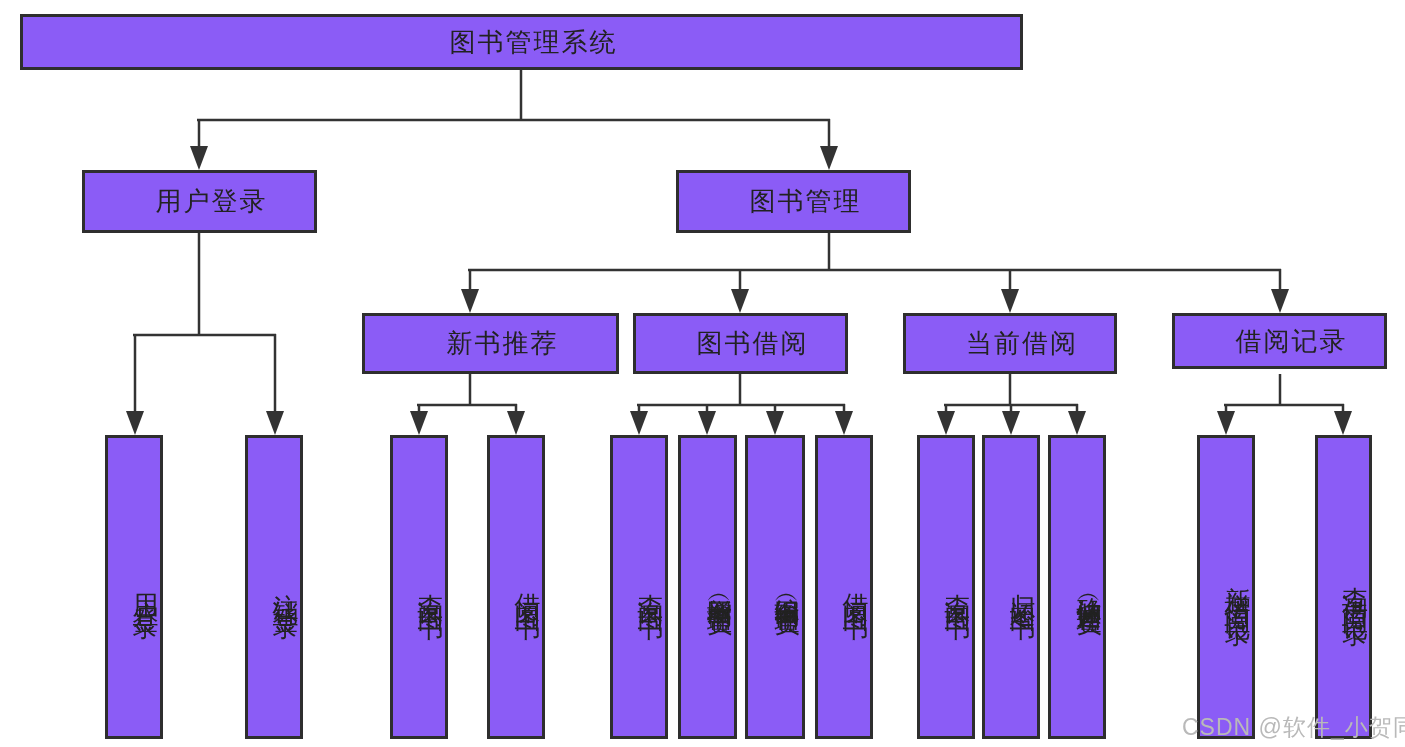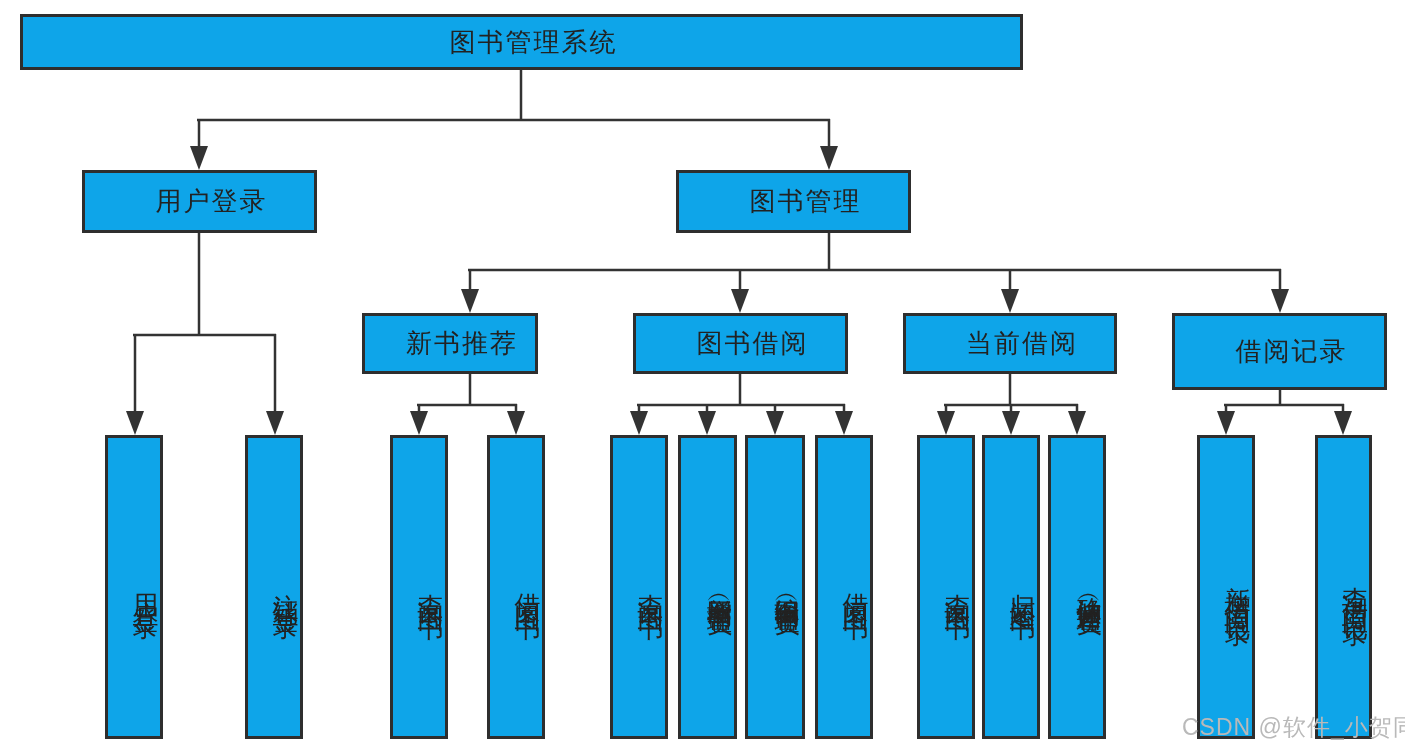--- a/index.html
+++ b/index.html
@@ -15,21 +15,21 @@
   .connectors {
     position: absolute;
     left: 0; top: 0;
     width: 1405px; height: 747px;
     pointer-events: none;
   }
   .node {
     position: absolute;
     box-sizing: border-box;
     border: 3px solid #2e2e2e;
-    background: #0ea5e9;
+    background: #8b5cf6;
     display: flex;
     align-items: center;
     justify-content: center;
     padding-left: 24px;
   }
   .hbox span {
     font-size: 26px;
     letter-spacing: 2px;
     white-space: nowrap;
     color: #222222;
@@ -130,30 +130,30 @@
     <span>图书管理系统</span>
   </div>
 
   <div class="node hbox" style="left:82px; top:170px; width:235px; height:63px">
     <span>用户登录</span>
   </div>
   <div class="node hbox" style="left:676px; top:170px; width:235px; height:63px">
     <span>图书管理</span>
   </div>
 
-  <div class="node hbox" style="left:362px; top:313px; width:176px; height:61px">
+  <div class="node hbox" style="left:362px; top:313px; width:257px; height:61px">
     <span>新书推荐</span>
   </div>
   <div class="node hbox" style="left:633px; top:313px; width:215px; height:61px">
     <span>图书借阅</span>
   </div>
   <div class="node hbox" style="left:903px; top:313px; width:214px; height:61px">
     <span>当前借阅</span>
   </div>
-  <div class="node hbox" style="left:1172px; top:313px; width:215px; height:77px">
+  <div class="node hbox" style="left:1172px; top:313px; width:215px; height:56px">
     <span>借阅记录</span>
   </div>
 
   <div class="node vbox" style="left:105px">
     <span>用户登录</span>
   </div>
   <div class="node vbox" style="left:245px">
     <span>注销登录</span>
   </div>
 

